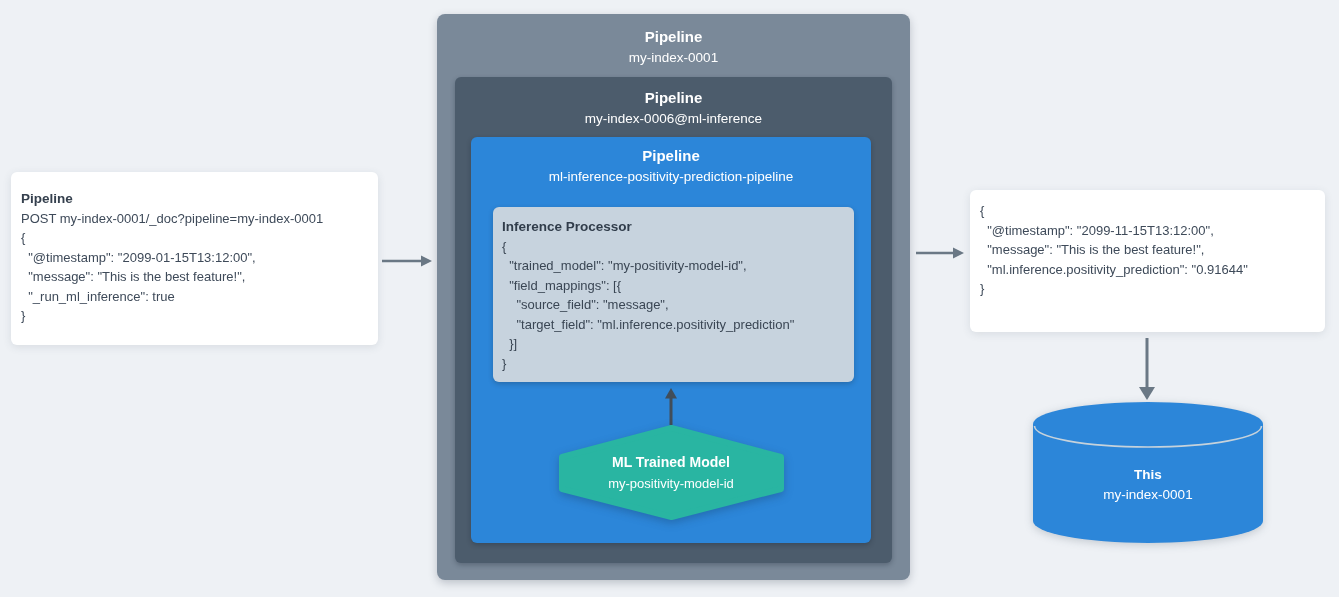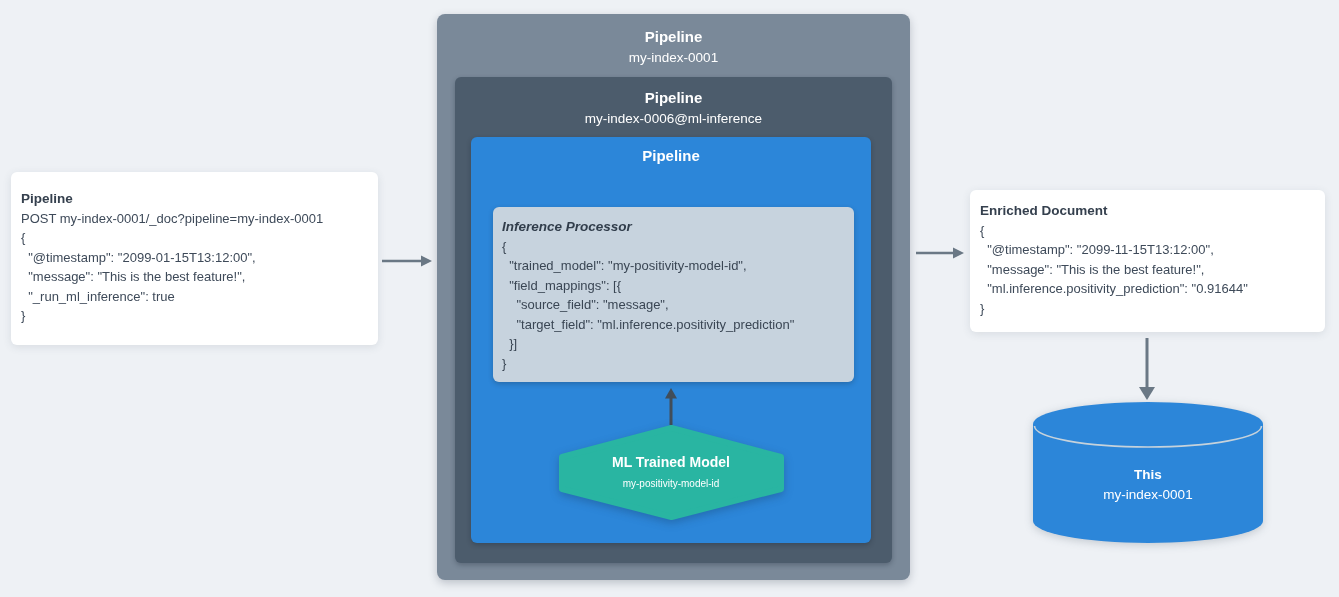--- a/index.html
+++ b/index.html
@@ -70,36 +70,36 @@
   .pl-title{font-size:15px;font-weight:bold;line-height:21px;}
   .pl-name{font-size:13.5px;line-height:21px;}
 
   .processor-card{
     position:absolute;left:22px;right:17px;top:70px;height:175px;
     background:var(--processor-bg);border-radius:6px;
     box-shadow:0 2px 5px rgba(20,30,45,.25);
     box-sizing:border-box;padding:10px 9px;
     color:#3A4654;
   }
-  .processor-card .card-title{color:#313D4B;font-style:italic;}
+  .processor-card .card-title{color:#313D4B;}
 
   .up-arrow{position:absolute;left:calc(50% - 6px);top:251px;width:12px;height:37px;}
   .hexagon{
     position:absolute;left:calc(50% - 112.5px);top:288px;width:225px;height:95px;
     filter:drop-shadow(0 3px 4px rgba(15,40,70,.28));
   }
   .hexagon svg{position:absolute;inset:0;}
   .hex-poly{fill:var(--model-bg);stroke:var(--model-bg);stroke-width:6;stroke-linejoin:round;}
   .hex-label{
     position:absolute;inset:0;
     display:flex;flex-direction:column;align-items:center;justify-content:center;
     color:var(--text-light);text-align:center;
   }
   .hex-title{font-size:14px;font-weight:bold;line-height:21px;}
-  .hex-name{font-size:10px;line-height:21px;}
+  .hex-name{font-size:13px;line-height:21px;}
 
   .h-arrow{position:absolute;width:50px;height:14px;}
   .h-arrow-1{left:382px;top:254px;}
   .h-arrow-2{left:916px;top:246px;width:48px;}
   .v-arrow{position:absolute;left:1138px;top:338px;width:18px;height:62px;}
   .arrow-stroke{stroke:var(--arrow);}
   .arrow-fill{fill:var(--arrow);}
   .arrow-dark-stroke{stroke:var(--arrow-dark);}
   .arrow-dark-fill{fill:var(--arrow-dark);}
 
@@ -146,20 +146,21 @@
 
     <div class="pl-box pl-mid">
       <div class="pl-header">
         <div class="pl-title">Pipeline</div>
         <div class="pl-name">my-index-0006@ml-inference</div>
       </div>
 
       <div class="pl-box pl-inner">
         <div class="pl-header">
           <div class="pl-title">Pipeline</div>
+          <div class="pl-name">ml-inference-positivity-prediction-pipeline</div>
         </div>
 
         <div class="processor-card">
           <div class="card-title">Inference Processor</div>
           <div class="code">{
   "trained_model": "my-positivity-model-id",
   "field_mappings": [{
     "source_field": "message",
     "target_field": "ml.inference.positivity_prediction"
   }]
@@ -184,21 +185,20 @@
       </div>
     </div>
   </div>
 
   <svg class="h-arrow h-arrow-2" viewBox="0 0 48 14">
     <line class="arrow-stroke" x1="0" y1="7" x2="39" y2="7" stroke-width="2.5"></line>
     <polygon class="arrow-fill" points="37,1.5 48,7 37,12.5"></polygon>
   </svg>
 
   <div class="card enriched-card">
-    <div class="card-title">Enriched Document</div>
     <div class="code">{
   "@timestamp": "2099-11-15T13:12:00",
   "message": "This is the best feature!",
   "ml.inference.positivity_prediction": "0.91644"
 }</div>
   </div>
 
   <svg class="v-arrow" viewBox="0 0 18 62">
     <line class="arrow-stroke" x1="9" y1="0" x2="9" y2="50" stroke-width="3"></line>
     <polygon class="arrow-fill" points="1,49 17,49 9,62"></polygon>

